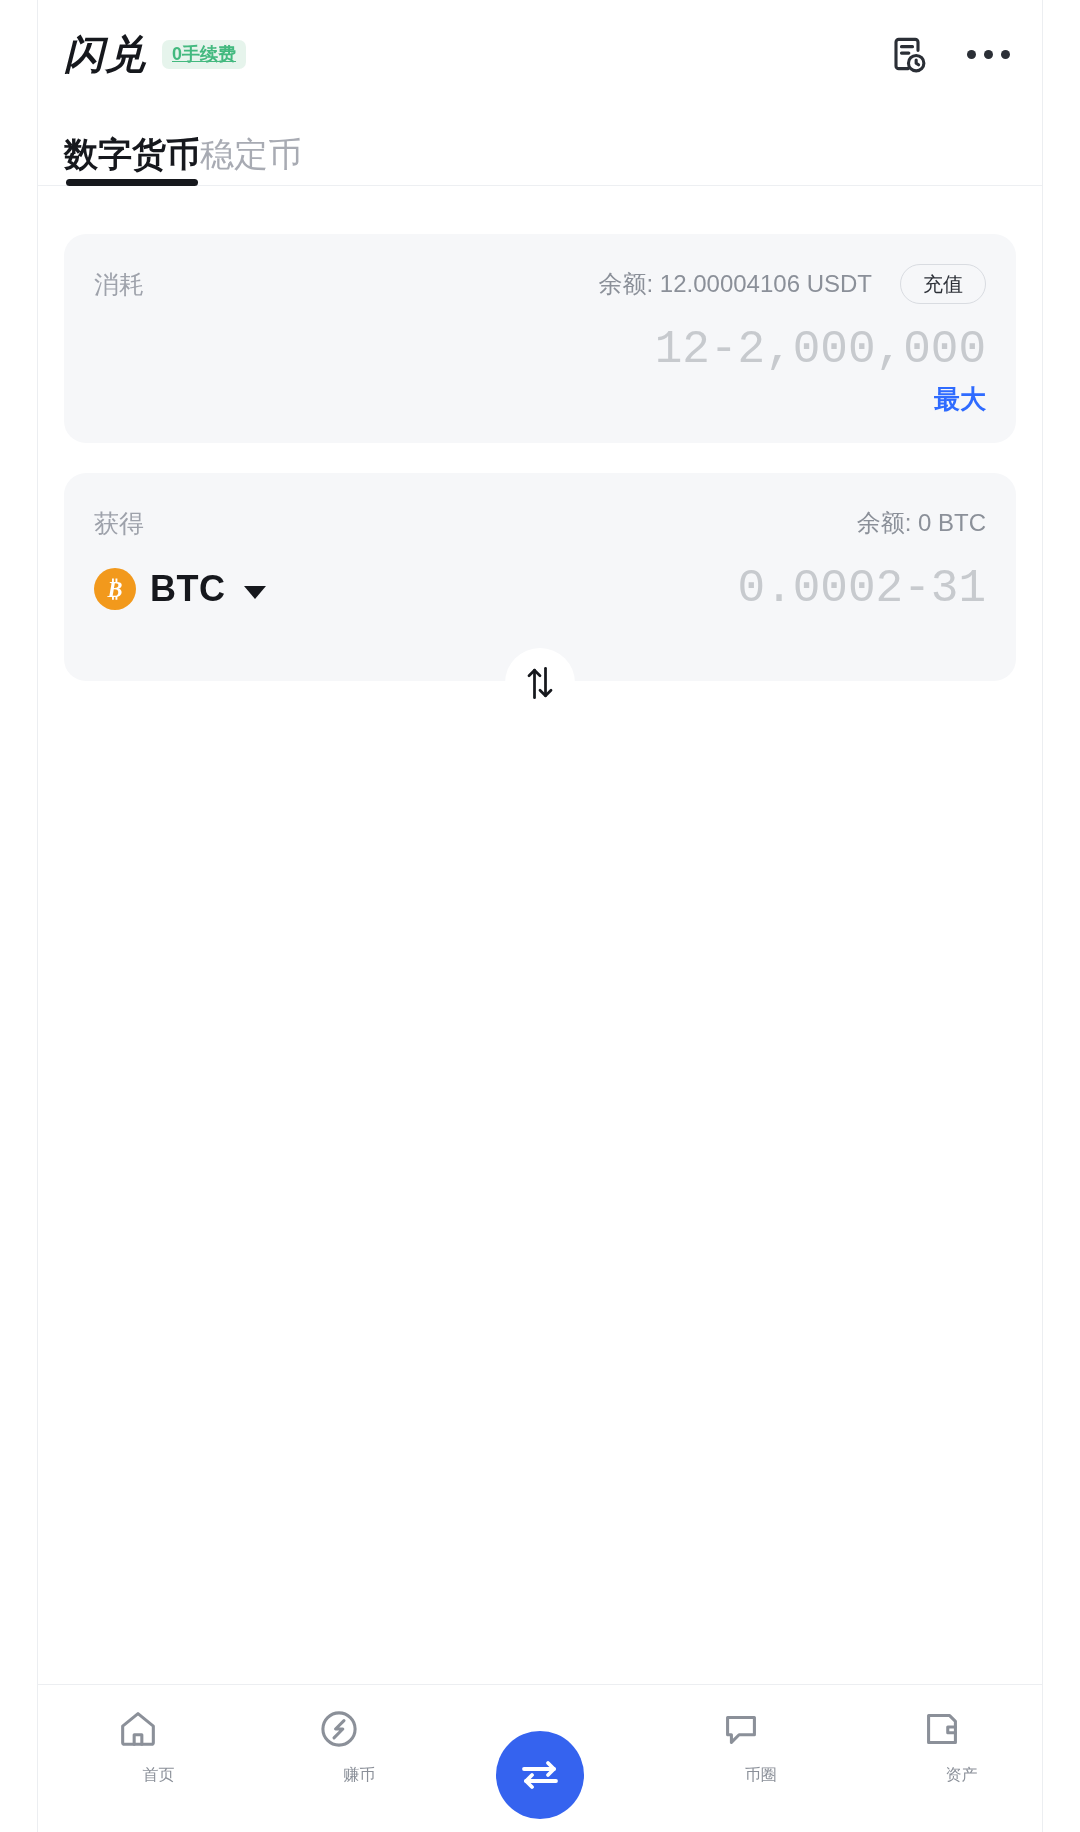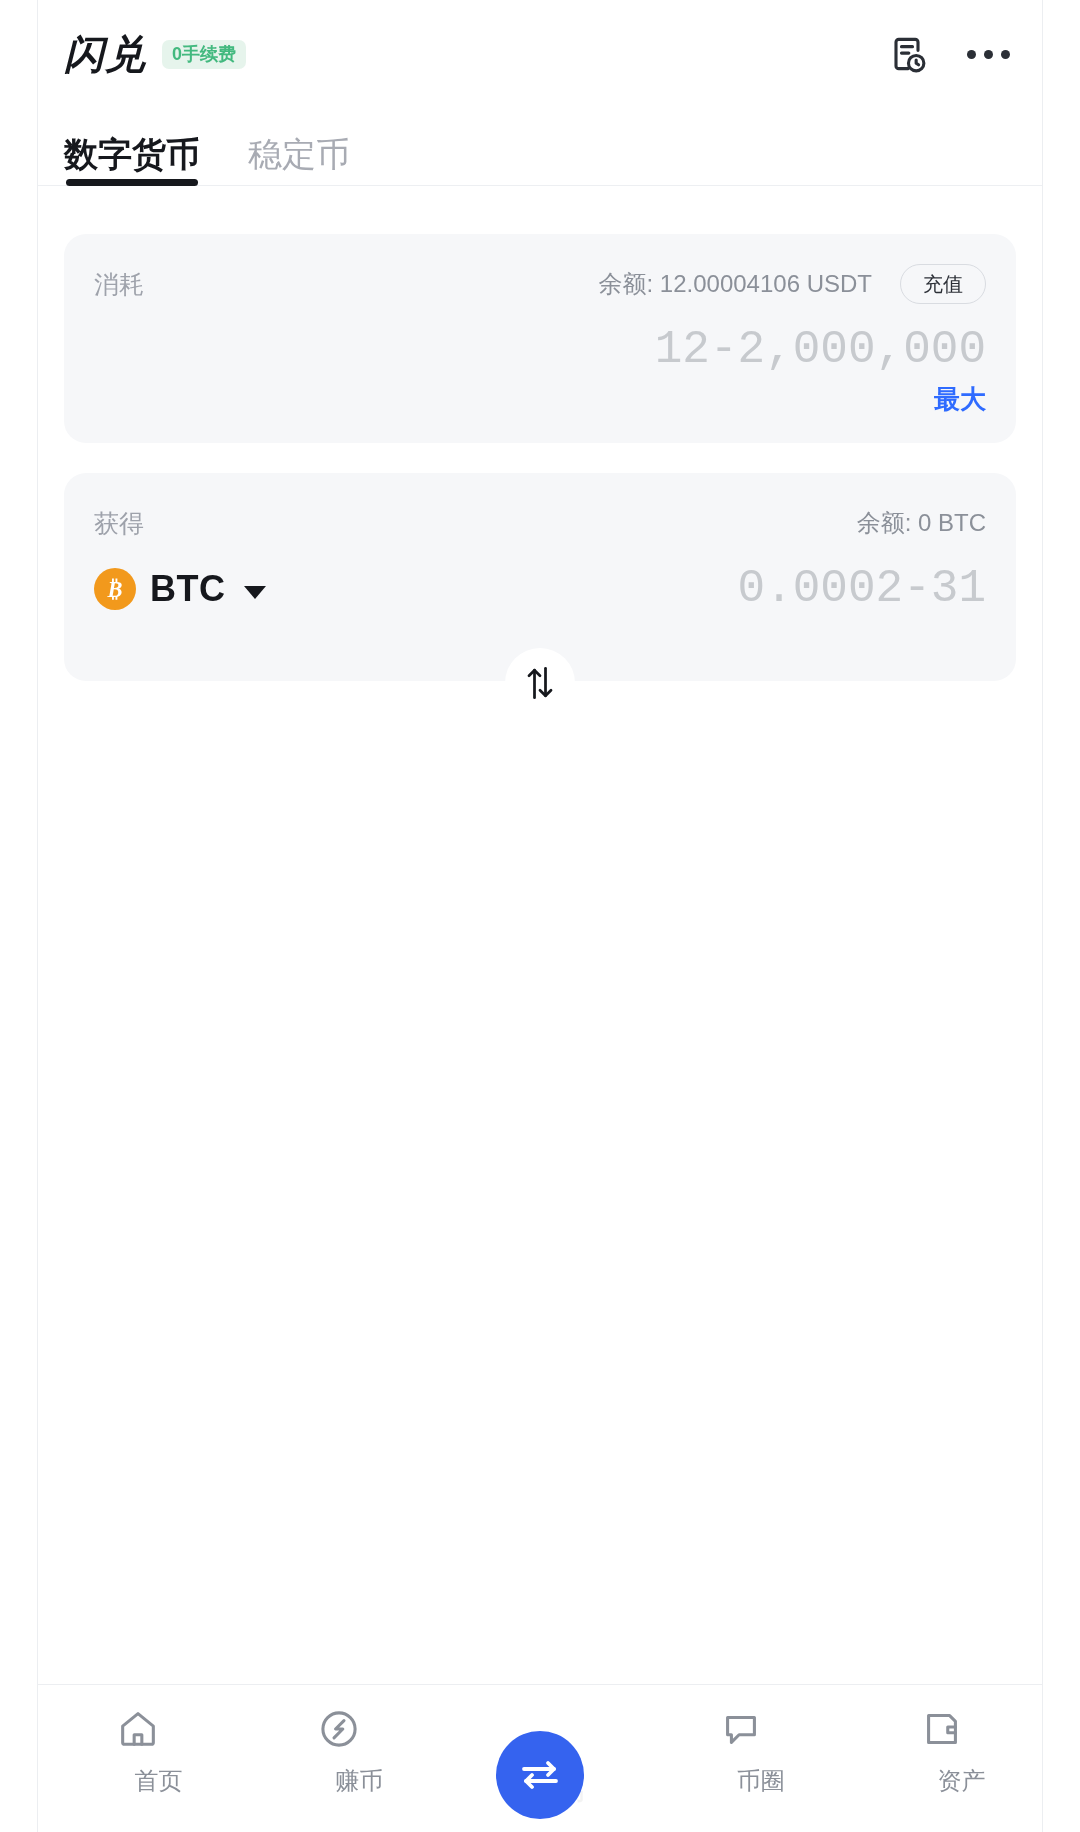--- a/index.html
+++ b/index.html
@@ -39,36 +39,37 @@
   .title {
     font-size:40px; font-weight:bold; color:#16181d;
     letter-spacing:1px;
     font-style:italic;
   }
   .badge {
     background:#e6f4ec; color:#43b97f;
     font-size:18px; font-weight:bold;
     padding:5px 10px 6px; border-radius:7px;
     line-height:1;
+    text-decoration:underline;
   }
   .header-actions {
     margin-left:auto; display:flex; align-items:center; gap:36px;
   }
   .icon-btn { display:flex; align-items:center; justify-content:center; }
   .dots {
     display:flex; align-items:center; gap:8px; padding:8px 2px;
   }
   .dots i {
     width:9px; height:9px; border-radius:50%; background:#2b2f36;
     display:block;
   }
 
   
   .tabs {
-    display:flex; align-items:flex-end; gap:48px;
+    display:flex; align-items:flex-end; 
     padding:0 26px;
     height:78px;
     border-bottom:1px solid #edeff2;
     position:relative;
   }
   .tab {
     font-size:34px; color:#a8abb3; padding-bottom:14px;
     position:relative; line-height:1;
   }
   .tab.active { color:#16181d; font-weight:bold; }
@@ -169,21 +170,21 @@
     border-top:1px solid #eceef1;
     display:flex; align-items:flex-start;
     padding-top:18px;
     z-index:30;
   }
   .nav-item {
     flex:1 1 0; display:flex; flex-direction:column;
     align-items:center; gap:10px;
   }
   .nav-icon { height:52px; display:flex; align-items:center; justify-content:center; }
-  .nav-label { font-size:24px; color:#8b9099;margin-left:40px; }
+  .nav-label { font-size:16px; color:#8b9099;margin-left:40px; }
   .nav-item.active .nav-label { color:#16181d; font-weight:bold; }
   .nav-center-wrap { position:relative; }
   .nav-center {
     position:absolute; left:50%; top:-34px; transform:translateX(-50%);
     width:88px; height:88px; border-radius:50%;
     background:#3563ef;
     display:flex; align-items:center; justify-content:center;
     box-shadow:0 0 0 10px rgba(255,255,255,0.95);
   }
   .nav-item.center { justify-content:flex-end; padding-top:62px; }

